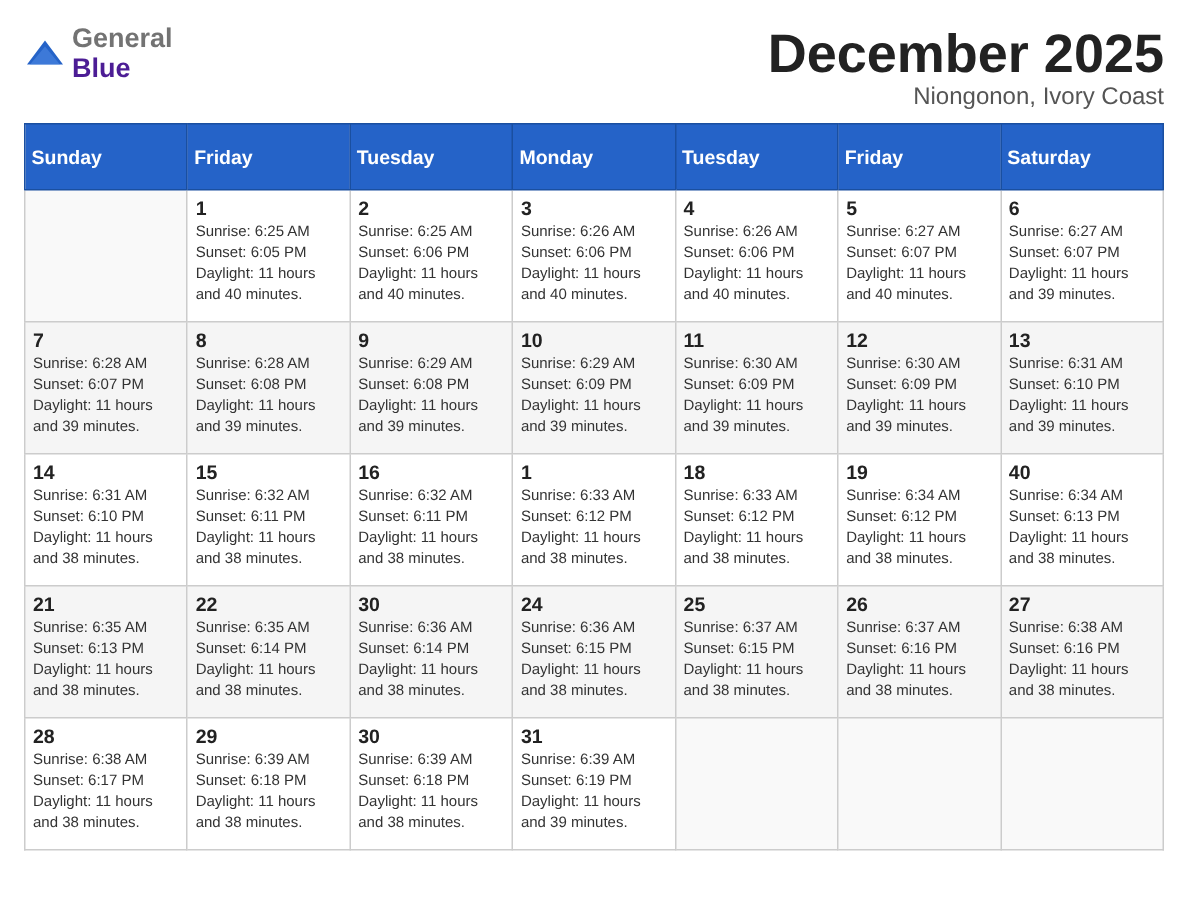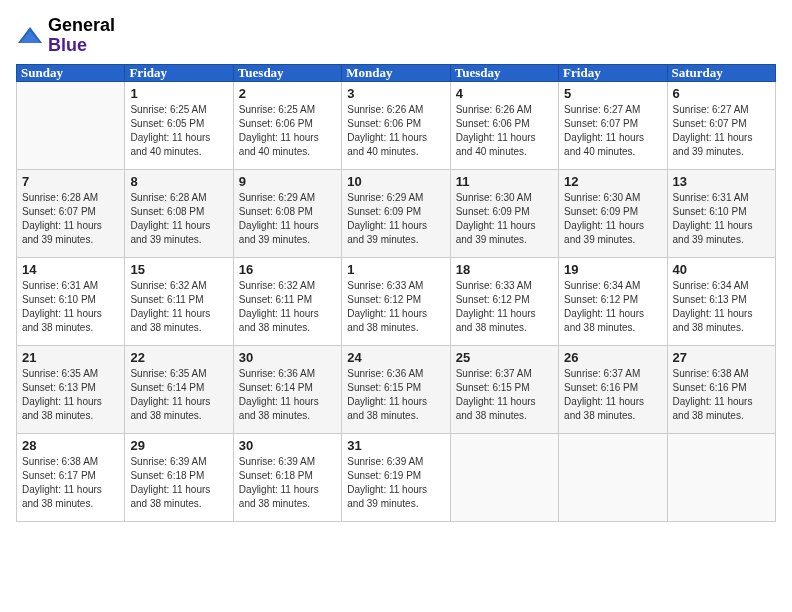--- a/index.html
+++ b/index.html
@@ -21,21 +21,21 @@
       align-items: center;
       gap: 4px;
     }
     .logo-text {
       font-size: 18px;
       font-weight: bold;
       color: #333;
       line-height: 1.1;
     }
     .logo-text span {
-      color: #000000;
+      color: #737373;
     }
     .logo-icon {
       width: 28px;
       height: 22px;
     }
     .title-section {
       text-align: right;
     }
     .month-year {
       font-size: 36px;
@@ -50,24 +50,23 @@
     table {
       width: 100%;
       border-collapse: collapse;
       table-layout: fixed;
     }
     thead tr th {
       background: #2563c8;
       color: #fff;
       font-size: 13px;
       font-weight: bold;
-      padding: 0 4px;
+      padding: 14px 4px;
       text-align: left;
       border: 1px solid #1a4fa0;
-      font-family: Liberation Serif, serif;
     }
     tbody tr td {
       border: 1px solid #ccc;
       vertical-align: top;
       padding: 4px 5px;
       min-height: 80px;
       height: 88px;
       font-size: 10.5px;
       color: #333;
     }
@@ -99,20 +98,24 @@
   <div class="logo">
     <svg class="logo-icon" viewBox="0 0 28 22" xmlns="http://www.w3.org/2000/svg">
       <polygon points="14,2 26,18 2,18" fill="#2563c8"></polygon>
       <polygon points="14,6 24,18 4,18" fill="#5590e8" opacity="0.5"></polygon>
     </svg>
     <div class="logo-text">
       <div><span>General</span></div>
       <div><span style="color:#4c1d95;">Blue</span></div>
     </div>
   </div>
+  <div class="title-section">
+    <div class="month-year">December 2025</div>
+    <div class="location">Niongonon, Ivory Coast</div>
+  </div>
 </div>
 
 <table>
   <thead>
     <tr>
     <th>Sunday</th>
         <th>Friday</th>
         <th>Tuesday</th>
         <th>Monday</th>
         <th>Tuesday</th>

